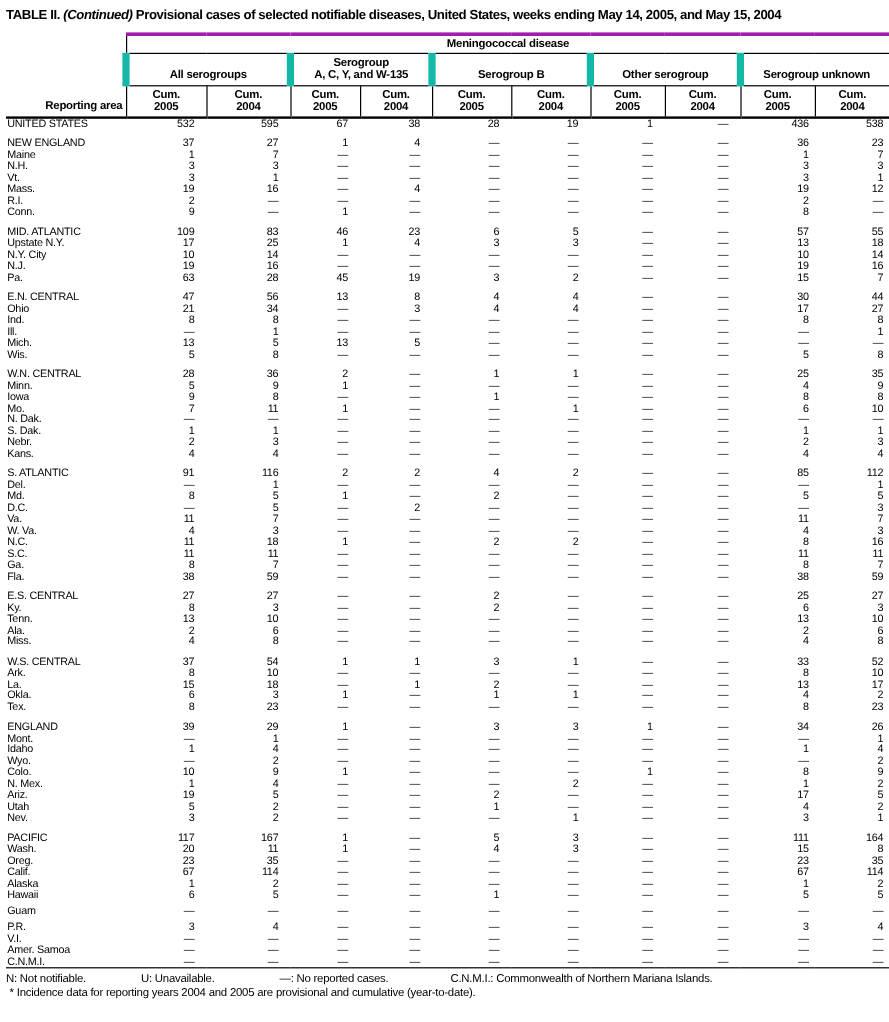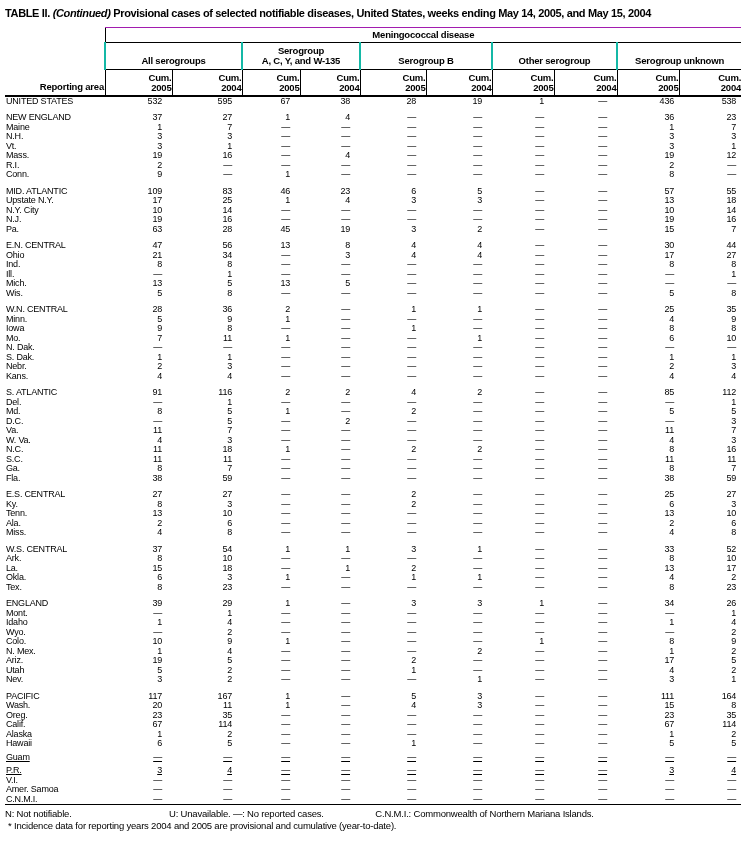--- a/index.html
+++ b/index.html
@@ -32,76 +32,76 @@
   .area-head {
     text-align: right;
     vertical-align: bottom;
     font-size: 9.5px;
     font-weight: bold;
     letter-spacing: -0.2px;
     border-bottom: 2px solid #000;
     padding: 0 0 3px 1px;
   }
   .disease-head {
-    border-top: 1px solid #a21caf;
+    border-top: 3px solid #a21caf;
     border-bottom: 1px solid #000;
     border-left: 1px solid #000;
     font-size: 9.5px;
     font-weight: bold;
     letter-spacing: -0.2px;
     padding: 1px 0 2px 0;
   }
   .group-head {
-    border-left: 2px solid #14b8a6;
+    border-left: 6px solid #14b8a6;
     border-bottom: 1px solid #000;
     text-align: center;
     vertical-align: bottom;
     font-size: 9.5px;
     font-weight: bold;
     letter-spacing: -0.2px;
     line-height: 10.5px;
     padding: 3px 0 2px 0;
   }
   .cum-head {
     border-left: 1px solid #000;
     border-bottom: 2px solid #000;
-    text-align: right;
+    text-align: center;
     vertical-align: bottom;
     font-size: 9.5px;
     font-weight: bold;
     letter-spacing: -0.2px;
     line-height: 10px;
     padding: 3px 0 2px 0;
   }
 
   
   tbody td {
     font-size: 9px;
     line-height: 9.5px;
     letter-spacing: -0.2px;
     white-space: nowrap;
     vertical-align: bottom;
   }
   td.area  { text-align: left; padding-left: 1px; }
   td.num   { text-align: right; padding-right: 10px; }
   tbody td:nth-child(10), tbody td:nth-child(11) { padding-right: 5px; }
   tr.sec    td { padding-top: 7px; }
-  tr.sec-sm td { padding-top: 4px; text-decoration: underline; }
+  tr.sec-sm td { padding-top: 4px; }
   table { border-bottom: 1px solid #000; }
 
   
   .legend {
     margin-top: 3px;
     font-size: 9.5px;
     letter-spacing: -0.2px;
     white-space: nowrap;
   }
   .legend span { display: inline-block; }
   .lg1 { width: 110px; }
-  .lg2 { width: 113px; text-align: right; }
+  .lg2 { width: 113px; }
   .lg3 { width: 140px; }
   .footnote {
     margin-top: 1px;
     padding-left: 3px;
     font-size: 9.5px;
     letter-spacing: -0.2px;
     white-space: nowrap;
   }
 </style>
 </head>

